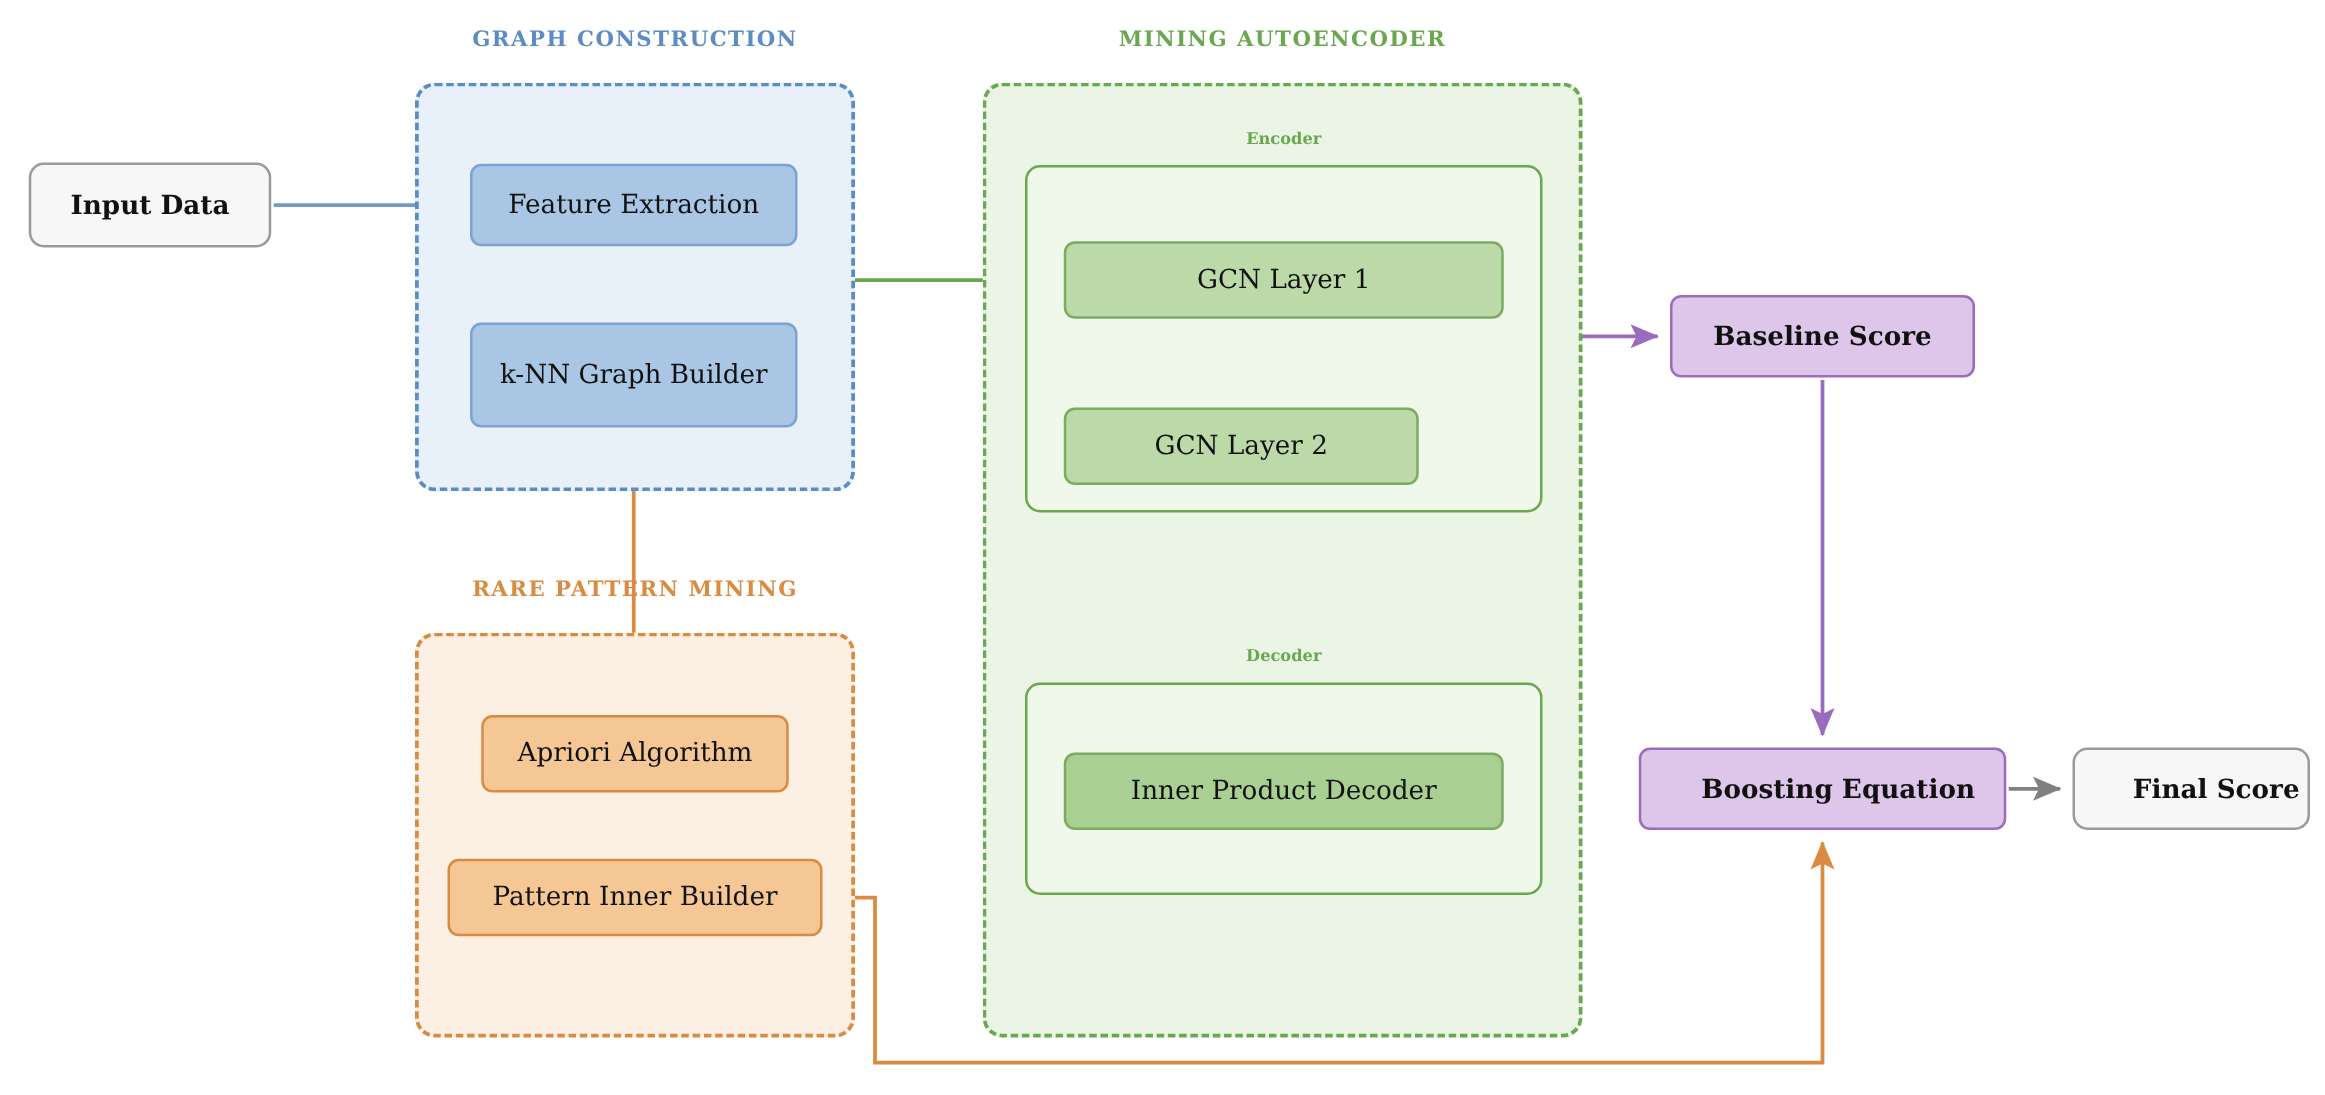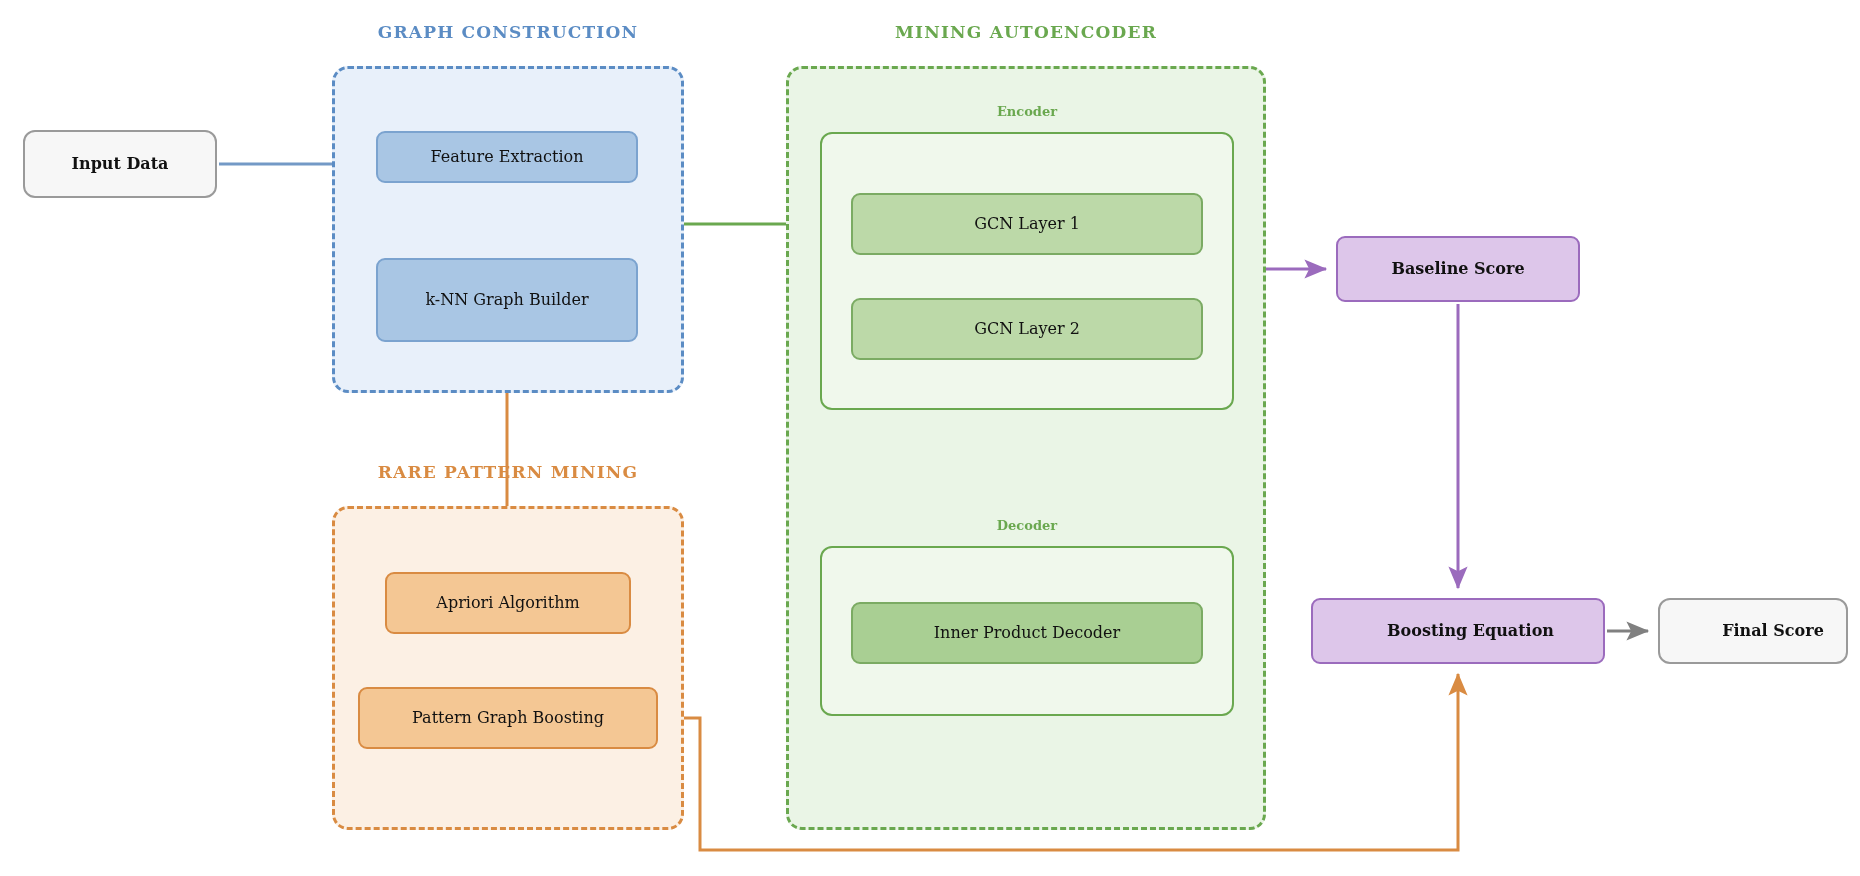--- a/index.html
+++ b/index.html
@@ -11,21 +11,21 @@
   .grp-title{position:absolute;font-weight:bold;font-size:17px;letter-spacing:1.2px;
              white-space:nowrap;transform:translateX(-50%);}
   .grp-box{position:absolute;border-width:3px;border-style:dashed;border-radius:16px;box-sizing:border-box;}
 
   .sub-label{position:absolute;font-weight:bold;font-size:13px;white-space:nowrap;
              transform:translateX(-50%);}
   .sub-box{position:absolute;border-width:2.5px;border-style:solid;border-radius:12px;box-sizing:border-box;}
 
   .node{position:absolute;box-sizing:border-box;display:flex;align-items:center;
         justify-content:center;border-radius:9px;border-width:2px;border-style:solid;
-        font-size:16px;color:#111111;text-align:center;line-height:1.1;}
+        font-size:21px;color:#111111;text-align:center;line-height:1.1;}
   .node.bold{font-weight:bold;}
 </style>
 </head>
 <body>
 
 <div id="stage">
 
   <svg id="wires" viewBox="0 0 1860 876" preserveAspectRatio="none">
     <defs>
       <marker id="ah-blue" markerWidth="9" markerHeight="9" refX="7.2" refY="3.2" orient="auto">
@@ -68,25 +68,25 @@
       <div class="grp-title" style="left: 508px; top: 462px; color: rgb(217, 139, 66);">RARE PATTERN MINING</div>
     </div>
   <div id="subgroup-layer">
       <div class="sub-box" style="left: 820px; top: 132px; width: 414px; height: 278px; background: rgb(240, 248, 236); border-color: rgb(106, 168, 79);"></div>
       <div class="sub-label" style="left: 1027px; top: 104px; color: rgb(106, 168, 79);">Encoder</div>
       <div class="sub-box" style="left: 820px; top: 546px; width: 414px; height: 170px; background: rgb(240, 248, 236); border-color: rgb(106, 168, 79);"></div>
       <div class="sub-label" style="left: 1027px; top: 518px; color: rgb(106, 168, 79);">Decoder</div>
     </div>
   <div id="node-layer">
       <div class="node bold" style="left: 23px; top: 130px; width: 194px; height: 68px; background: rgb(247, 247, 247); border-color: rgb(154, 154, 154); border-radius: 12px;">Input Data</div>
-      <div class="node" style="left: 376px; top: 131px; width: 262px; height: 52px; background: rgb(169, 198, 228); border-color: rgb(123, 163, 207); border-radius: 9px;">Feature Extraction</div>
+      <div class="node" style="left: 376px; top: 131px; width: 262px; height: 66px; background: rgb(169, 198, 228); border-color: rgb(123, 163, 207); border-radius: 9px;">Feature Extraction</div>
       <div class="node" style="left: 376px; top: 258px; width: 262px; height: 84px; background: rgb(169, 198, 228); border-color: rgb(123, 163, 207); border-radius: 9px;">k-NN Graph Builder</div>
       <div class="node" style="left: 851px; top: 193px; width: 352px; height: 62px; background: rgb(188, 217, 168); border-color: rgb(123, 171, 99); border-radius: 9px;">GCN Layer 1</div>
-      <div class="node" style="left: 851px; top: 298px; width: 352px; height: 62px; background: rgb(188, 217, 168); border-color: rgb(123, 171, 99); border-radius: 9px;">GCN Layer 2</div>
+      <div class="node" style="left: 851px; top: 326px; width: 284px; height: 62px; background: rgb(188, 217, 168); border-color: rgb(123, 171, 99); border-radius: 9px;">GCN Layer 2</div>
       <div class="node" style="left: 851px; top: 602px; width: 352px; height: 62px; background: rgb(169, 207, 147); border-color: rgb(123, 171, 99); border-radius: 9px;">Inner Product Decoder</div>
       <div class="node" style="left: 385px; top: 572px; width: 246px; height: 62px; background: rgb(244, 199, 148); border-color: rgb(217, 139, 66); border-radius: 9px;">Apriori Algorithm</div>
-      <div class="node" style="left: 358px; top: 687px; width: 300px; height: 62px; background: rgb(244, 199, 148); border-color: rgb(217, 139, 66); border-radius: 9px;">Pattern Graph Boosting</div>
+      <div class="node" style="left: 358px; top: 687px; width: 300px; height: 62px; background: rgb(244, 199, 148); border-color: rgb(217, 139, 66); border-radius: 9px;">Pattern Inner Builder</div>
       <div class="node bold" style="left: 1336px; top: 236px; width: 244px; height: 66px; background: rgb(221, 198, 234); border-color: rgb(155, 107, 189); border-radius: 9px;">Baseline Score</div>
       <div class="node bold" style="left: 1311px; top: 598px; width: 294px; height: 66px; background: rgb(221, 198, 234); border-color: rgb(155, 107, 189); border-radius: 9px; padding-left: 25px;">Boosting Equation</div>
       <div class="node bold" style="left: 1658px; top: 598px; width: 190px; height: 66px; background: rgb(247, 247, 247); border-color: rgb(154, 154, 154); border-radius: 12px; padding-left: 40px;">Final Score</div>
     </div>
 
 </div>
 
 </body></html>

